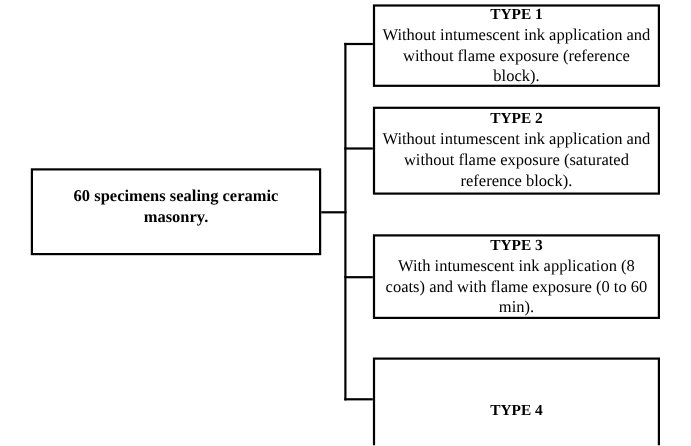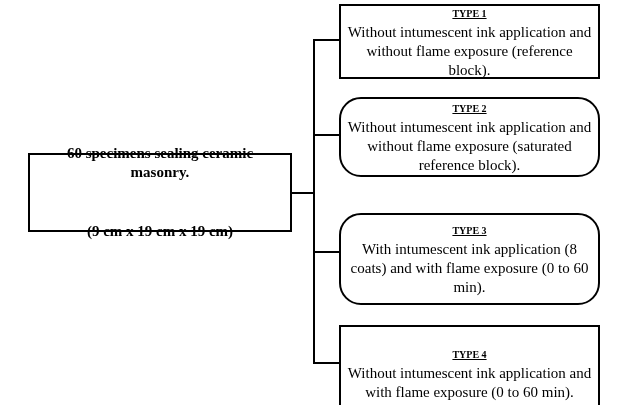--- a/index.html
+++ b/index.html
@@ -39,27 +39,26 @@
     gap: 32px;
   }
   .root-line1 { margin-bottom: 8px; }
   .type-box {
     left: 339px;
     width: 261px;
     font-size: 15px;
     line-height: 19px;
   }
   .type-box-1 { top: 4px;   height: 75px; }
-  .type-box-2 { top: 97px;  height: 80px; border-radius: 22px; }
-  .type-box-3 { top: 213px; height: 92px; border-radius: 22px; }
+  .type-box-2 { top: 97px;  height: 80px; }
+  .type-box-3 { top: 213px; height: 77px; }
   .type-box-4 { top: 325px; height: 96px; }
   .type-title {
     font-weight: bold;
-    text-decoration: underline;
-    font-size: 10px;
+    font-size: 14px;
   }
   .type-body b { font-weight: normal; }
   .conn {
     position: absolute;
     background: #000000;
   }
   .conn-stub    { left: 291px; top: 192px; width: 24px; height: 2px; }
   .conn-trunk   { left: 313px; top: 39px;  width: 2px;  height: 325px; }
   .conn-branch  { left: 313px; width: 26px; height: 2px; }
   .conn-branch-1 { top: 39px; }
@@ -74,36 +73,34 @@
 
   <div class="conn conn-stub"></div>
   <div class="conn conn-trunk"></div>
   <div class="conn conn-branch conn-branch-1"></div>
   <div class="conn conn-branch conn-branch-2"></div>
   <div class="conn conn-branch conn-branch-3"></div>
   <div class="conn conn-branch conn-branch-4"></div>
 
   <div class="box root-box">
     <div class="root-line1">60 specimens sealing ceramic masonry.</div>
-    <div>(9 cm x 19 cm x 19 cm)</div>
   </div>
 
   <div class="box type-box type-box-1">
     <div class="type-title">TYPE 1</div>
     <div class="type-body"><b>Without</b><span> intumescent ink application and </span><b>without</b><span> flame exposure (reference block).</span></div>
   </div>
 
   <div class="box type-box type-box-2">
     <div class="type-title">TYPE 2</div>
     <div class="type-body"><b>Without</b><span> intumescent ink application and </span><b>without</b><span> flame exposure (saturated reference block).</span></div>
   </div>
 
   <div class="box type-box type-box-3">
     <div class="type-title">TYPE 3</div>
     <div class="type-body"><b>With</b><span> intumescent ink application (8 coats) and </span><b>with</b><span> flame exposure (0 to 60 min).</span></div>
   </div>
 
   <div class="box type-box type-box-4">
     <div class="type-title">TYPE 4</div>
-    <div class="type-body"><b>Without</b><span> intumescent ink application and </span><b>with</b><span> flame exposure (0 to 60 min).</span></div>
   </div>
 
 </div>
 
 </body></html>

